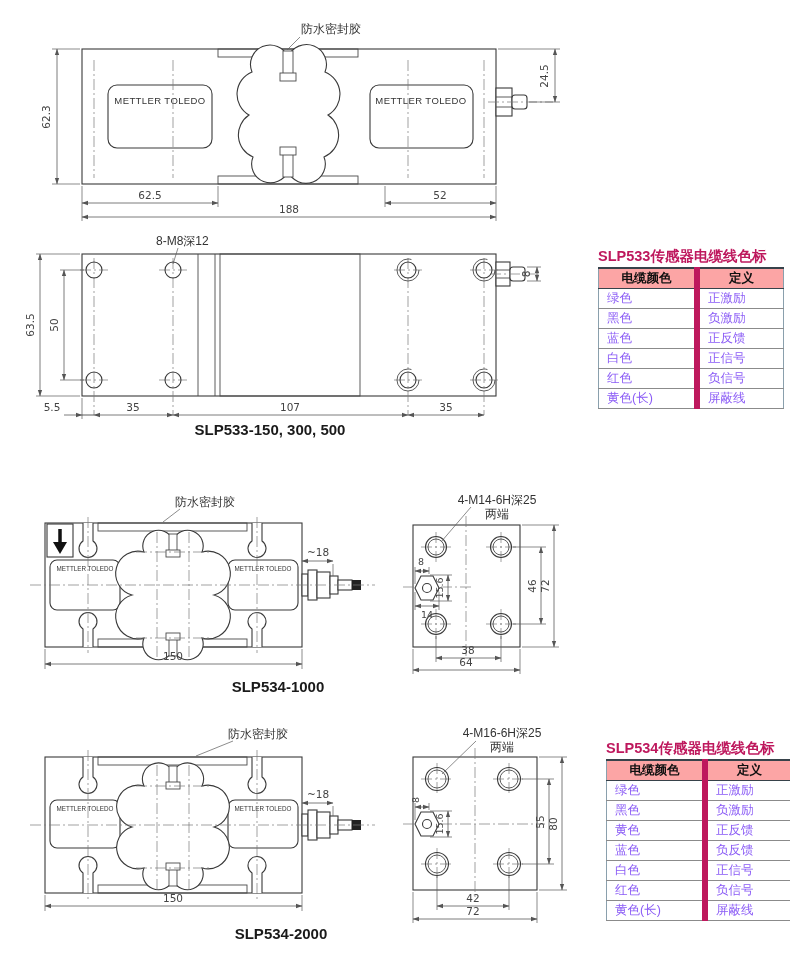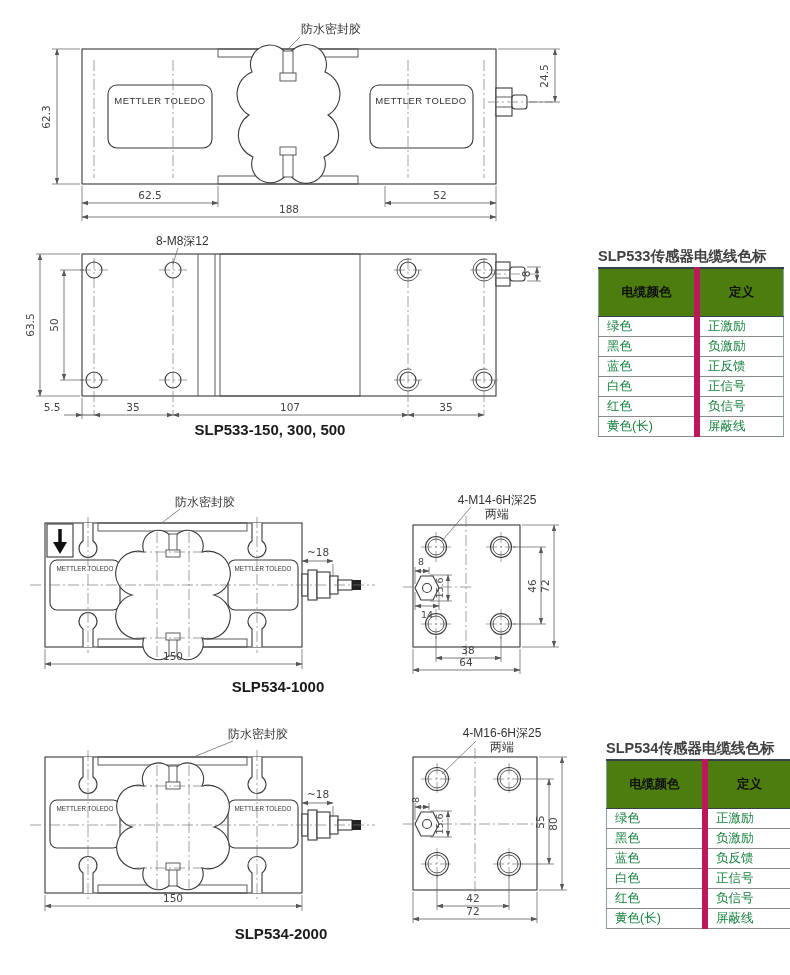--- a/index.html
+++ b/index.html
@@ -12,25 +12,25 @@
   svg .cl{stroke:#787878;stroke-width:0.7;fill:none;stroke-dasharray:11 3 2 3;}
   svg .ext{stroke:#5a5a5a;stroke-width:0.7;fill:none;}
   svg .dim{stroke:#5a5a5a;stroke-width:0.8;fill:none;}
   svg .dimtxt{font-family:"DejaVu Sans",sans-serif;font-size:10.5px;fill:#444;}
   svg .dimtxt-sm{font-family:"DejaVu Sans",sans-serif;font-size:9.5px;fill:#444;}
   svg .cjk{font-family:"Liberation Sans",sans-serif;font-size:12px;fill:#333;}
   svg .brand{font-family:"Liberation Sans",sans-serif;font-size:9.5px;fill:#333;letter-spacing:0.4px;}
   svg .brand-sm{font-family:"Liberation Sans",sans-serif;font-size:6.3px;fill:#333;}
   svg .cap{font-family:"Liberation Sans",sans-serif;font-size:15px;font-weight:bold;fill:#1a1a1a;}
   .cable-table{position:absolute;width:186px;}
-  .tbl-title{font-size:14.5px;font-weight:bold;color:#404040;height:20px;}
+  .tbl-title{font-size:14.5px;font-weight:bold;color:#be185d;height:20px;}
   .cable-table table{width:100%;border-collapse:collapse;border:1px solid #8aa0ad;border-top:2px solid #37424a;table-layout:fixed;}
-  .cable-table th{background:#4d7c0f;font-size:12.5px;font-weight:bold;padding:15px 4px;
+  .cable-table th{background:#fca5a5;font-size:12.5px;font-weight:bold;padding:1px 4px;
                   border-bottom:1.6px solid #37424a;text-align:center;color:#101010;}
-  .cable-table td{font-size:12.5px;padding:0.5px 4px 1.5px 8px;border-bottom:1px solid #8b8b8b;color:#15803d;}
+  .cable-table td{font-size:12.5px;padding:0.5px 4px 1.5px 8px;border-bottom:1px solid #8b8b8b;color:#8b5cf6;}
   .cable-table td+td,.cable-table th+th{border-left:6px solid #be185d;margin-top:29px;}
 </style>
 </head>
 <body>
 
 <div id="canvas">
 
 <svg width="790" height="975" viewBox="0 0 790 975">
   <defs>
     <pattern id="xh" width="5" height="5" patternUnits="userSpaceOnUse">
@@ -426,20 +426,24 @@
     <tbody>
       <tr>
             <td>绿色</td>
             <td>正激励</td>
           </tr>
       <tr>
             <td>黑色</td>
             <td>负激励</td>
           </tr>
       <tr>
+            <td>黄色</td>
+            <td>正反馈</td>
+          </tr>
+      <tr>
             <td>蓝色</td>
             <td>负反馈</td>
           </tr>
       <tr>
             <td>白色</td>
             <td>正信号</td>
           </tr>
       <tr>
             <td>红色</td>
             <td>负信号</td>

